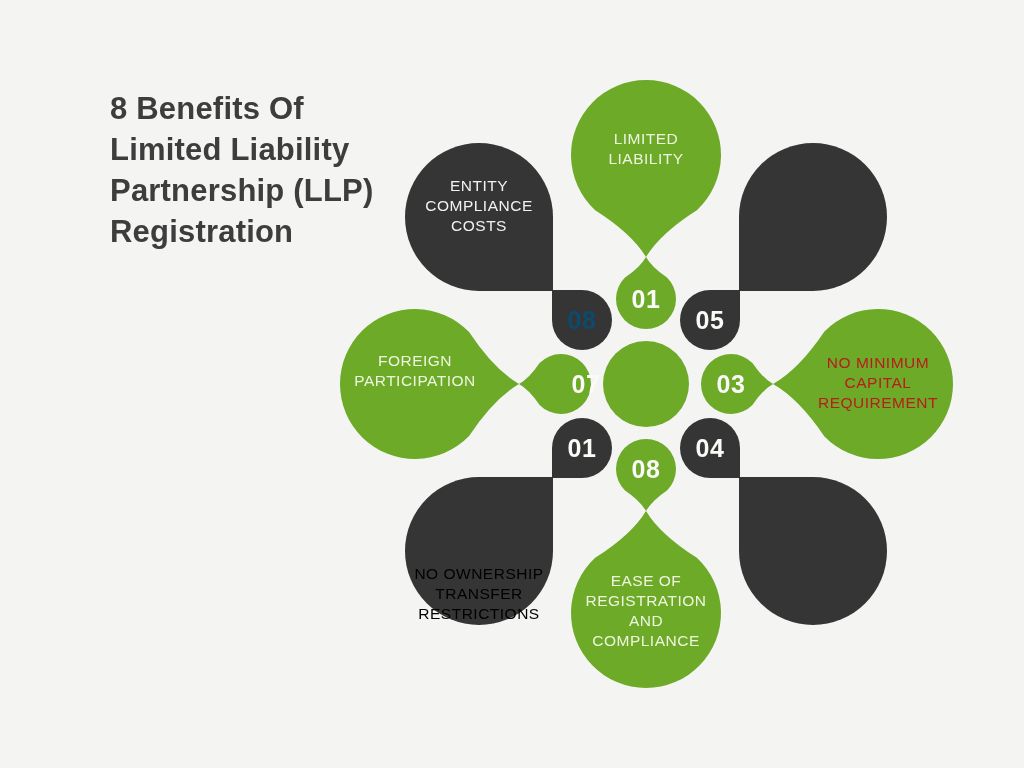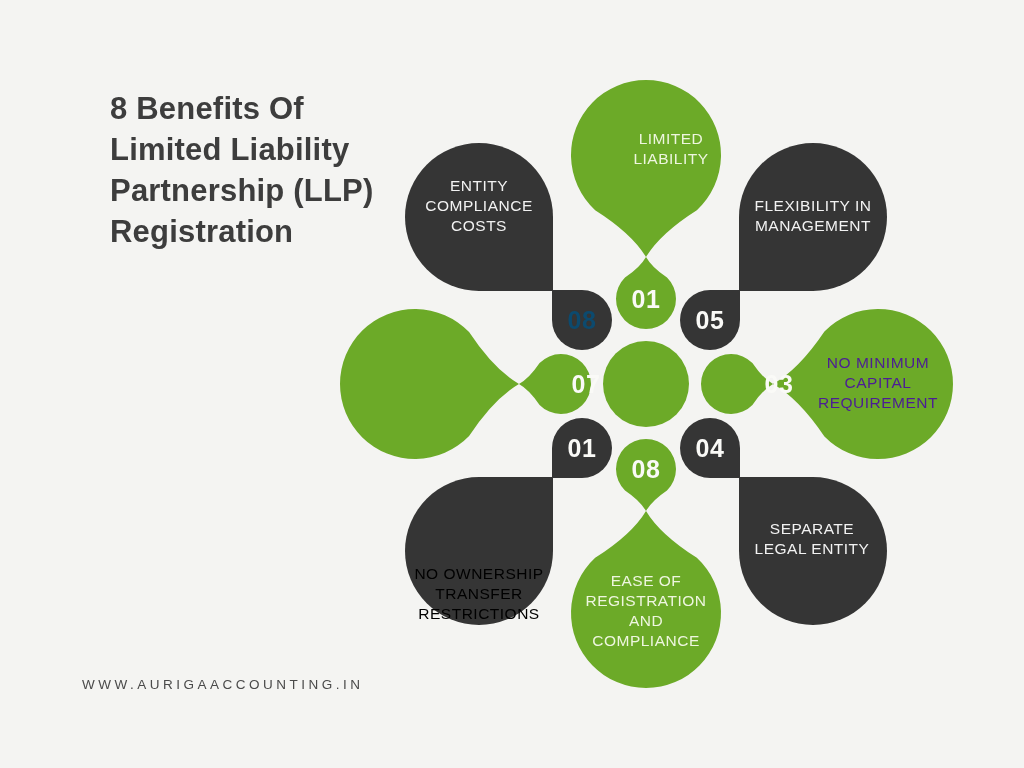--- a/index.html
+++ b/index.html
@@ -20,32 +20,32 @@
     text-align:center;white-space:pre-line;
     font-size:15.5px;line-height:20px;letter-spacing:0.5px;font-weight:400;
     color:#f2f2f2;pointer-events:none;
   }
   .badge-num{
     position:absolute;transform:translate(-50%,-50%);
     font-size:25px;font-weight:700;letter-spacing:0.5px;color:#fafaf7;
     pointer-events:none;
   }
   
-  .pl1{left:671px;top:149px;}
+  .pl1{left:646px;top:149px;}
   .pl2{left:813px;top:216px;}
   .pl3{left:878px;top:383px;}
   .pl4{left:812px;top:539px;}
   .pl5{left:646px;top:611px;}
   .pl6{left:479px;top:553px;}
   .pl7{left:415px;top:371px;}
   .pl8{left:479px;top:206px;}
   
   .bd1{left:646px;top:299px;}
   .bd2{left:710px;top:320px;}
-  .bd3{left:731px;top:384px;margin-left:48px;}
+  .bd3{left:731px;top:384px;}
   .bd4{left:710px;top:448px;}
   .bd5{left:646px;top:469px;}
   .bd6{left:582px;top:448px;}
   .bd7{left:586px;top:384px;}
   .bd8{left:582px;top:320px;}
   .site-url{
     position:absolute;left:82px;top:677px;
     font-size:13.5px;letter-spacing:3.5px;font-weight:500;color:#4a4a4a;
   }
 </style>
@@ -74,42 +74,39 @@
       <path d="M 552 448 L 552 478 L 582 478 A 30 30 0 1 0 552 448 Z" fill="#353535"></path>
       <path d="M 469.08653846153845 435.9581211866684 A 75 75 0 1 1 469.08653846153845 332.0418788133316 Q 494.0432692307692 369.71151667366615 519 384 Q 494.0432692307692 398.28848332633385 469.08653846153845 435.9581211866684 Z" fill="#6caa28"></path>
       <path d="M 539.5714285714286 363.00437363328706 A 30 30 0 1 1 539.5714285714286 404.99562636671294 Q 529.2857142857142 389.7737972508461 519 384 Q 529.2857142857142 378.2262027491539 539.5714285714286 363.00437363328706 Z" fill="#6caa28"></path>
       <path d="M 553 217 L 553 291 L 479 291 A 74 74 0 1 1 553 217 Z" fill="#353535"></path>
       <path d="M 552 320 L 552 290 L 582 290 A 30 30 0 1 1 552 320 Z" fill="#353535"></path>
       <circle cx="646" cy="384" r="43" fill="#6caa28"></circle>
     </svg>
 
   <div class="petal-label pl1" style="color: rgb(238, 246, 223);">LIMITED
 LIABILITY</div>
-  <div class="petal-label pl2" style="color: rgb(242, 242, 242);">FLEXIBILITY IN
-MANAGEMENT</div>
-  <div class="petal-label pl3" style="color: #4c1d95; text-align: center;">NO MINIMUM
+  <div class="petal-label pl3" style="color: #b91c1c; text-align: center;">NO MINIMUM
 CAPITAL
 REQUIREMENT</div>
-  <div class="petal-label pl4" style="color: rgb(242, 242, 242);">SEPARATE
-LEGAL ENTITY</div>
   <div class="petal-label pl5" style="color: rgb(238, 246, 223);">EASE OF
 REGISTRATION
 AND
 COMPLIANCE</div>
   <div class="petal-label pl6" style="color: #000000; margin-top: 41px;">NO OWNERSHIP
 TRANSFER
 RESTRICTIONS</div>
+  <div class="petal-label pl7" style="color: rgb(238, 246, 223);">FOREIGN
+PARTICIPATION</div>
   <div class="petal-label pl8" style="color: rgb(242, 242, 242);">ENTITY
 COMPLIANCE
 COSTS</div>
 
   <div class="badge-num bd1" style="color: rgb(250, 250, 247);">01</div>
   <div class="badge-num bd2" style="color: rgb(250, 250, 247);">05</div>
   <div class="badge-num bd3" style="color: rgb(250, 250, 247);">03</div>
   <div class="badge-num bd4" style="color: rgb(250, 250, 247);">04</div>
   <div class="badge-num bd5" style="color: rgb(250, 250, 247);">08</div>
   <div class="badge-num bd6" style="color: rgb(250, 250, 247);">01</div>
   <div class="badge-num bd7" style="color: rgb(250, 250, 247);">07</div>
   <div class="badge-num bd8" style="color: #0c4a6e;">08</div>
 
-  <div class="site-url" style="color: rgb(74, 74, 74);">WWW.AURIGAACCOUNTING.IN</div>
 
 </div>
 
 </body></html>

